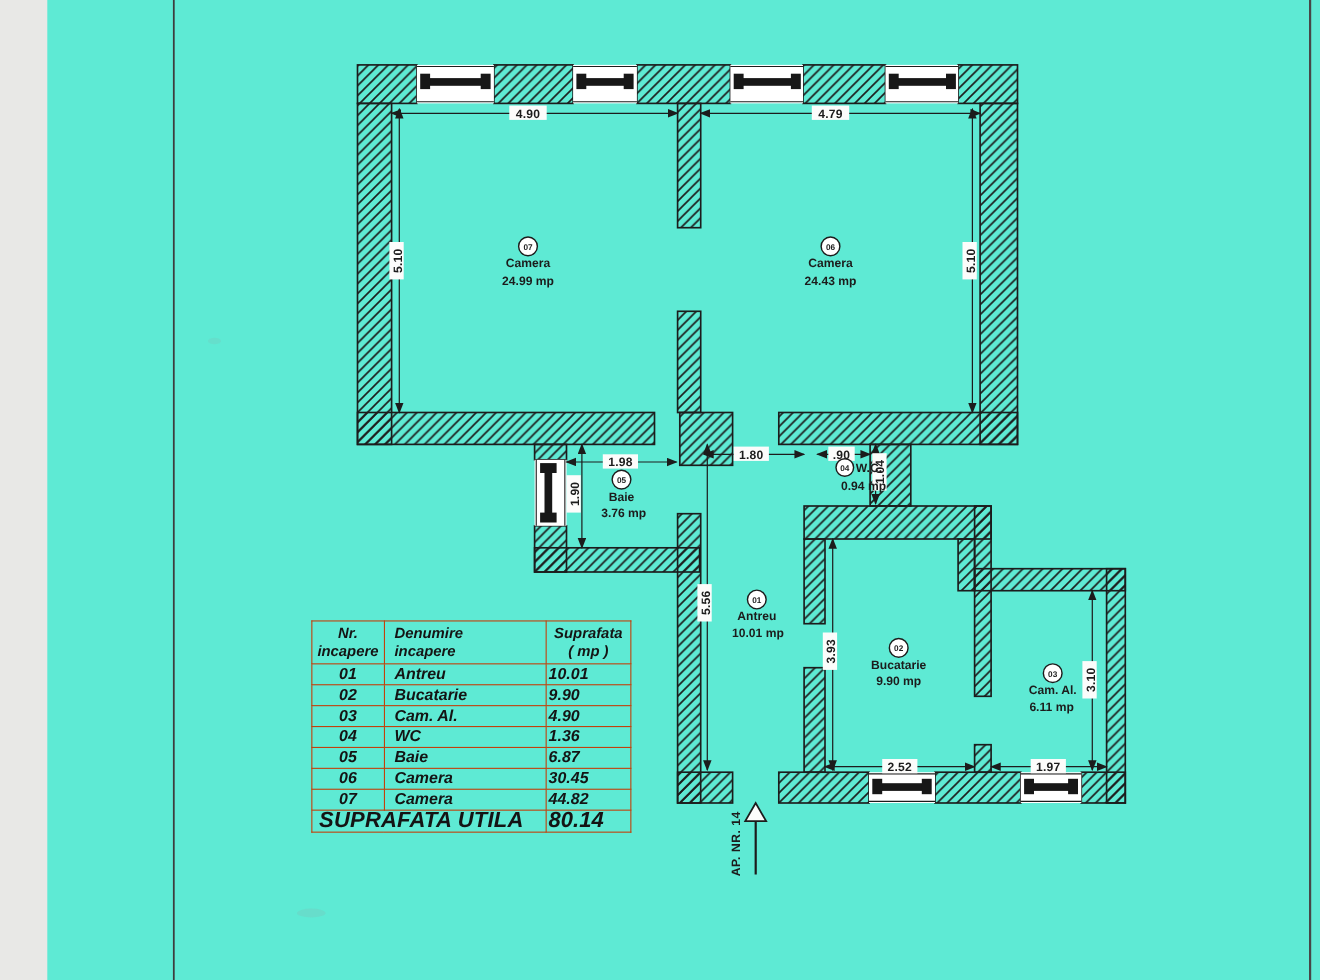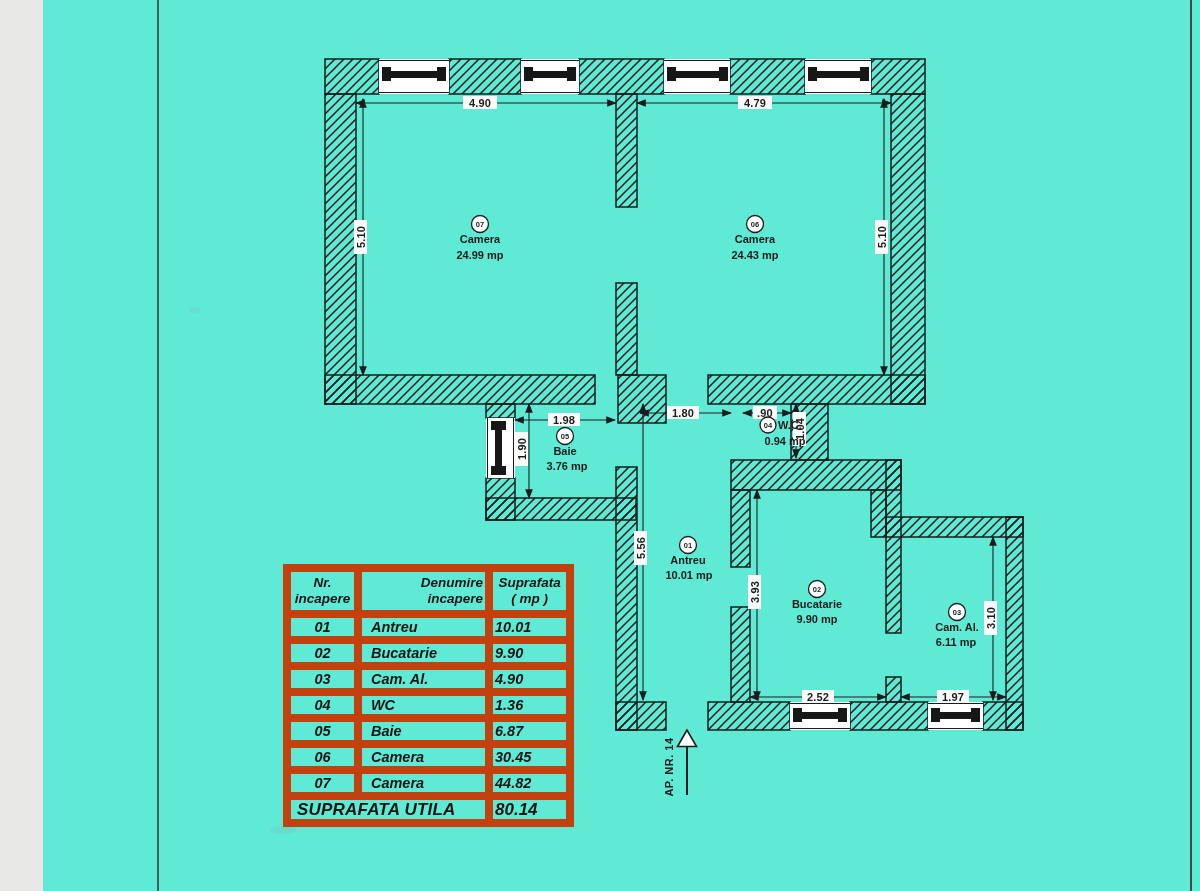--- a/index.html
+++ b/index.html
@@ -8,27 +8,27 @@
   svg text{font-family:"Liberation Sans",sans-serif;fill:#1c1c1c;}
   .dim-t{font-size:11px;font-weight:bold;letter-spacing:.2px;}
   .room-name{font-size:11px;font-weight:bold;}
   .room-area{font-size:11px;font-weight:600;}
   .badge-n{font-size:7.5px;font-weight:bold;}
   .ap-label{font-size:11px;font-weight:bold;letter-spacing:.5px;}
   
   #area-table-wrap{position:absolute;left:240px;top:564px;width:291px;}
   #area-table{border-collapse:collapse;width:100%;color:#141414;
               font-family:"Liberation Sans",sans-serif;font-style:italic;font-weight:bold;}
-  #area-table td{border:8px solid #c2410c;padding:0 2px;vertical-align:middle;}
+  #area-table td{border:1px solid #c2410c;padding:0 2px;vertical-align:middle;}
   #area-table .hdr td{font-size:13.5px;text-align:center;line-height:1.15;height:38px;}
   #area-table .r td{font-size:14.5px;height:18px;line-height:18px;}
   #area-table .c-nr{width:62px;text-align:center;}
   #area-table .c-name{width:154px;text-align:left;padding-left:9px;}
   #area-table .c-area{width:75px;text-align:left;}
-  #area-table .tot td{font-size:17px;height:19px;line-height:19px;}
+  #area-table .tot td{font-size:20px;height:19px;line-height:19px;}
   #area-table .tot .t-label{text-align:left;padding-left:6px;letter-spacing:.2px;}
 </style>
 </head>
 <body>
 
 <div id="page">
 
 <svg width="1200" height="891" viewBox="0 0 1200 891">
   <defs>
     <pattern id="hatch" width="9" height="9" patternUnits="userSpaceOnUse">
@@ -290,21 +290,21 @@
 
 
 <div id="area-table-wrap">
   <table id="area-table">
     <tbody>
       <tr class="hdr">
         <td class="c-nr">
           <div>Nr.</div>
               <div>incapere</div>
         </td>
-        <td class="c-name" style="text-align:right;">
+        <td class="c-name" style="text-align:left;">
           <div>Denumire</div>
               <div>incapere</div>
         </td>
         <td class="c-area">
           <div>Suprafata</div>
               <div>( mp )</div>
         </td>
       </tr>
       <tr class="r">
         <td class="c-nr">01</td>

